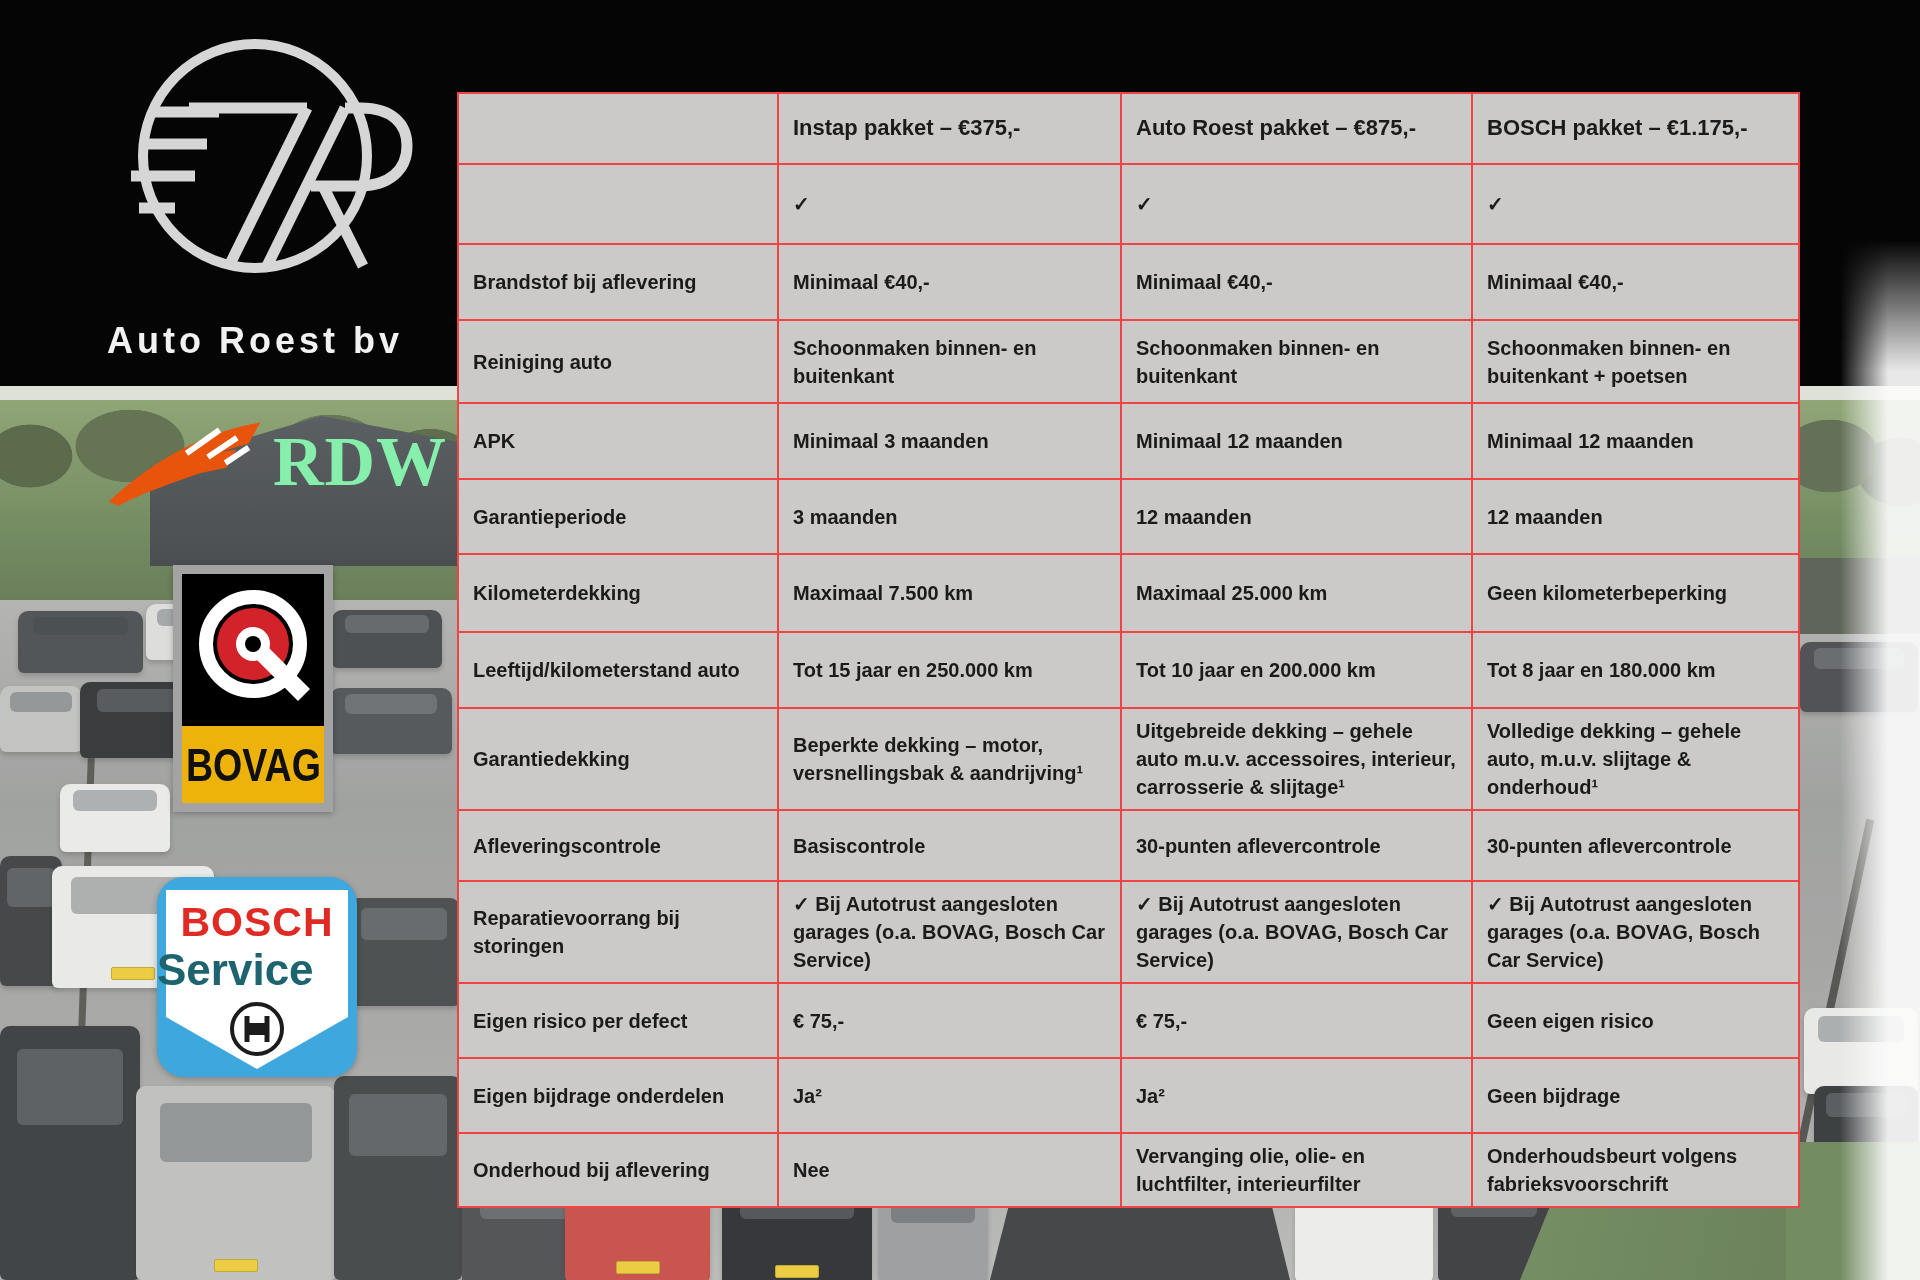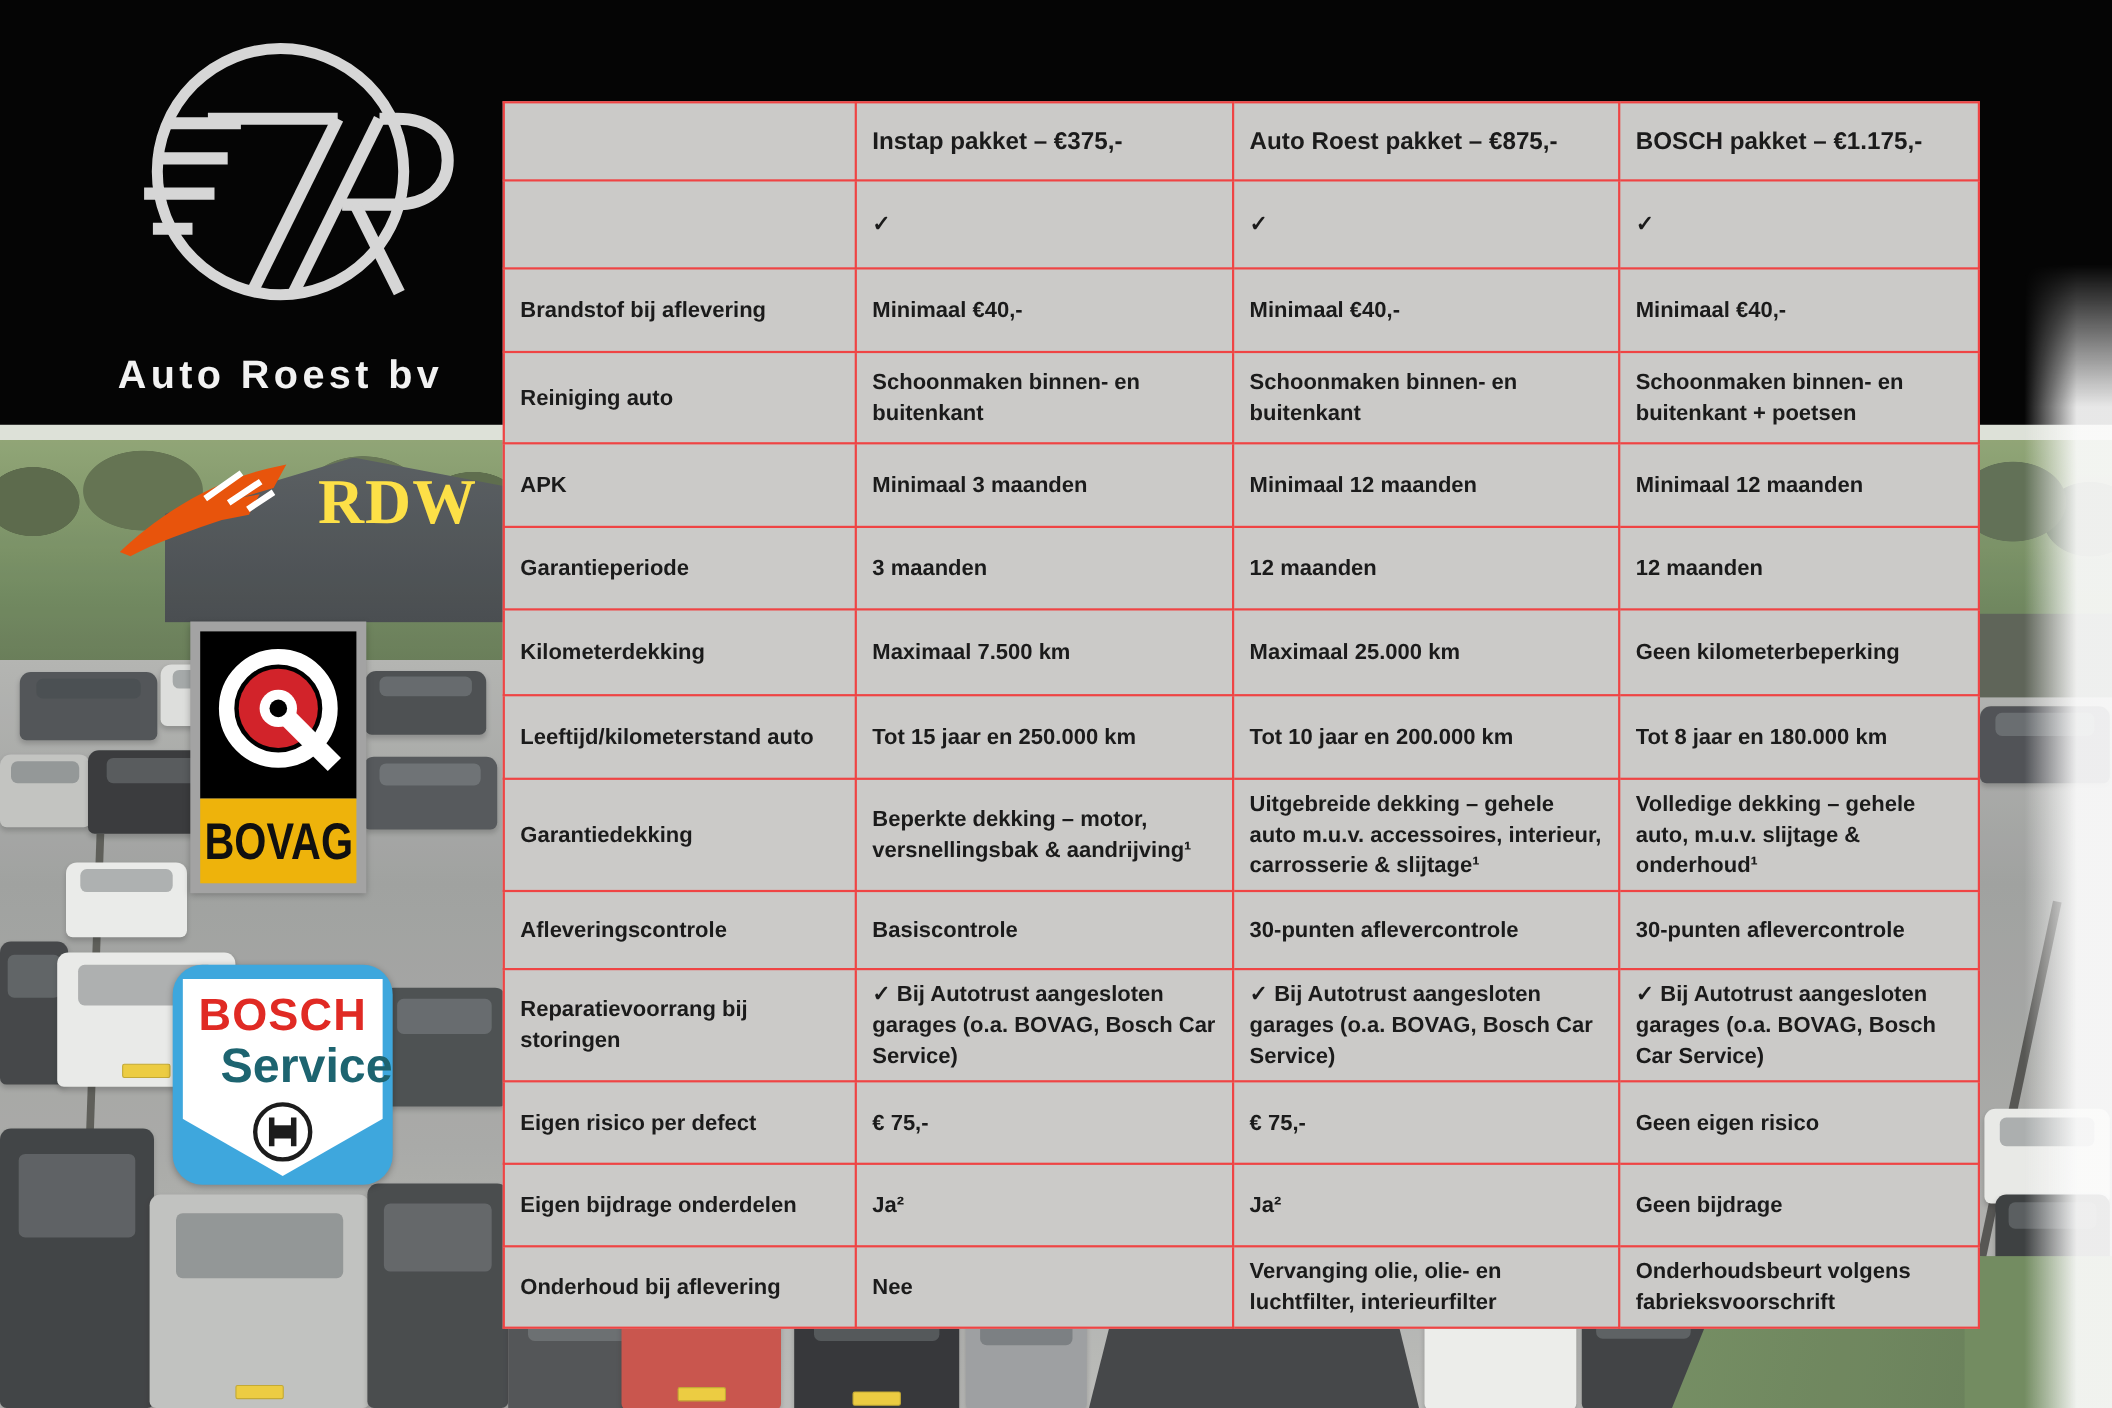--- a/index.html
+++ b/index.html
@@ -77,34 +77,34 @@
   .ar-name{position:absolute;left:35px;top:320px;width:440px;text-align:center;
            color:#f2f2f2;font-size:36px;font-weight:bold;letter-spacing:4px;}
 
   .fade-right{position:absolute;right:0;top:240px;width:80px;height:1040px;
       background:linear-gradient(90deg,rgba(255,255,255,0),rgba(251,251,251,.92) 60%);
       -webkit-mask-image:linear-gradient(180deg,transparent,#000 130px);
       mask-image:linear-gradient(180deg,transparent,#000 130px);}
 
   
   .rdw{position:absolute;left:105px;top:412px;width:330px;height:110px;}
-  .rdw-word{position:absolute;left:184px;top:10px;font-family:"Liberation Serif",serif;
-            font-weight:bold;font-size:58px;color:#fde047;letter-spacing:1px;}
+  .rdw-word{position:absolute;left:168px;top:10px;font-family:"Liberation Serif",serif;
+            font-weight:bold;font-size:70px;color:#86efac;letter-spacing:1px;}
   .bovag{position:absolute;left:173px;top:565px;width:160px;height:247px;background:#a3a3a3;
          box-sizing:border-box;padding:9px;box-shadow:0 2px 6px rgba(0,0,0,.25);}
   .bovag-emblem{width:142px;height:152px;background:#000;}
   .bovag-band{width:142px;height:77px;background:#eeb30b;display:flex;align-items:center;justify-content:center;}
   .bovag-word{font-size:47px;font-weight:bold;color:#101010;transform:scaleX(.8);letter-spacing:0;}
   .bosch{position:absolute;left:157px;top:877px;width:200px;height:200px;background:#3ea7dd;
          box-shadow:0 2px 6px rgba(0,0,0,.25);border-radius:27px;}
   .bosch-shield{position:absolute;left:0;top:0;width:200px;height:200px;background:#fff;
       clip-path:polygon(4.5% 6.5%,95.5% 6.5%,95.5% 70%,50% 96%,4.5% 70%);}
   .bosch-word1{position:absolute;left:0;top:22px;width:200px;text-align:center;
                color:#e02a24;font-size:41px;font-weight:bold;letter-spacing:1px;}
-  .bosch-word2{position:absolute;left:0;top:68px;width:200px;text-align:right;
+  .bosch-word2{position:absolute;left:0;top:68px;width:200px;text-align:left;
                color:#1d6470;font-size:44px;font-weight:bold;}
   .bosch-armature{position:absolute;left:70px;top:122px;}
 
   
   .pkg-table{position:absolute;left:457px;top:92px;width:1341px;border-collapse:collapse;
              background:#cbcac8;table-layout:fixed;border:2px solid #52524f;border-top:2px solid #cfc8d8;}
   .pkg-table th,.pkg-table td{border:2px solid #ef4444;vertical-align:middle;
              padding:8px 14px;color:#1b1b1b;font-weight:bold;line-height:1.4;text-align:left;}
   .pkg-table th{font-size:22px;}
   .pkg-table td{font-size:20px;}

